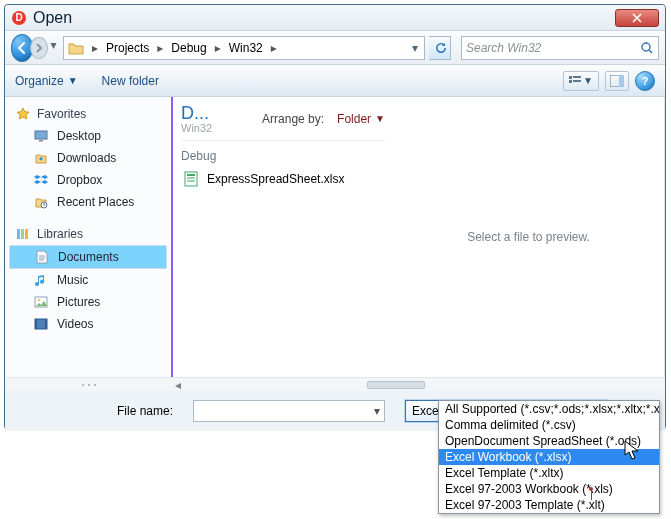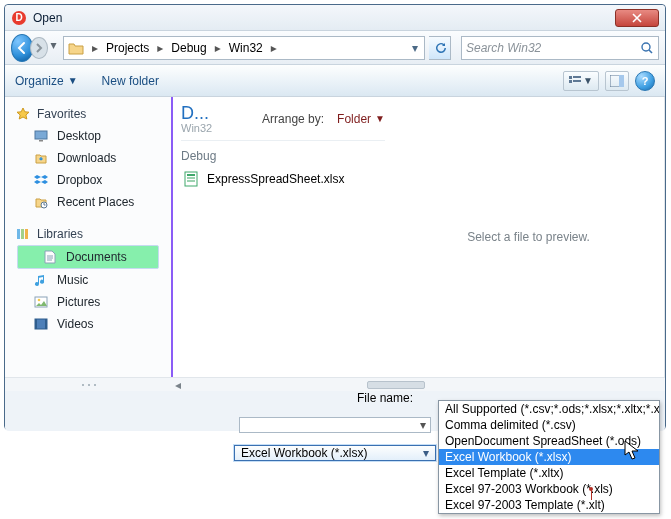--- a/index.html
+++ b/index.html
@@ -4,21 +4,21 @@
 <style>
   * { box-sizing: border-box; }
   html, body { margin: 0; padding: 0; font-family: "Segoe UI", Tahoma, sans-serif; font-size: 12px; }
   body { background: #fff; width: 671px; height: 519px; position: relative; }
 
   
   .window { position: absolute; left:4px; top:4px; width:662px; height:426px; border:1px solid #4a6a8a; border-radius:4px; overflow:visible; background: linear-gradient(#e9eef4,#dce5ee); box-shadow: 0 0 0 1px #fff inset; }
   .titlebar { height:26px; background: linear-gradient(#f4f7fb,#e4ecf3); display:flex; align-items:center; padding:0 6px; border-bottom:1px solid #c9d4de; border-top-left-radius:4px; border-top-right-radius:4px; }
   .app-icon { width:16px; height:16px; margin-right:6px; display:flex; align-items:center; justify-content:center; }
   .app-icon .d { width:14px; height:14px; border-radius:50%; background:#e83b2e; color:#fff; font-weight:bold; font-size:10px; display:flex; align-items:center; justify-content:center; }
-  .title { color:#0b1e35; flex:1; font-size:12px; }
+  .title { color:#0b1e35; flex:1; font-size:16px; }
   .close-btn { width:44px; height:18px; border-radius:3px; background: linear-gradient(#e88a82,#c5453c); border:1px solid #8a3027; display:flex; align-items:center; justify-content:center; color:#fff; font-size:10px; cursor:pointer; }
 
   
   .navbar { height:34px; background: linear-gradient(#fafcfe,#e8eef4); border-bottom:1px solid #c9d4de; display:flex; align-items:center; padding:0 6px; gap:4px; }
   .nav-back { width:48px; height:28px; position:relative; display:flex; }
   .back-circ { width:28px; height:28px; border-radius:50%; background: radial-gradient(circle at 30% 25%, #7ec6ff, #2e8fd9 60%, #085597); border:1px solid #2676b4; display:flex; align-items:center; justify-content:center; color:#fff; }
   .fwd-circ { width:22px; height:22px; border-radius:50%; background:#d8e1e8; border:1px solid #aebac4; display:flex; align-items:center; justify-content:center; color:#7d8a94; margin-left:-3px; align-self:center;}
   .recent-drop { width:14px; height:22px; display:flex; align-items:center; justify-content:center; color:#5d6770; }
   .address { flex:1; height:24px; background:#fff; border:1px solid #abb9c6; display:flex; align-items:center; overflow:hidden; }
   .address .folder-icon { margin:0 4px; }
@@ -37,42 +37,42 @@
   .viewbtn { width:36px; height:20px; border:1px solid #b8c5d0; border-radius:2px; background:linear-gradient(#fafdff,#dde9f1); display:flex; align-items:center; justify-content:center; gap:2px;}
   .helpbtn { width:20px; height:20px; border-radius:50%; background: radial-gradient(circle at 30% 25%, #a9dbff, #3f9fe2 60%, #1867ab); border:1px solid #2a77b2; color:#fff; font-weight:bold; display:flex; align-items:center; justify-content:center; font-size:11px; }
   .prevbtn { width:24px; height:20px; border:1px solid #b8c5d0; border-radius:2px; background:linear-gradient(#fafdff,#dde9f1); display:flex; align-items:center; justify-content:center; }
 
   
   .body { display:flex; height:280px; background:#fff; }
   .navpane { width:168px; border-right:2px solid #8b5cf6; padding:6px 0; overflow:hidden; background:#fbfcfd; }
   .navgroup { margin-bottom:10px; }
   .navhdr { display:flex; align-items:center; gap:6px; padding:3px 10px; color:#344253; }
   .navitem { display:flex; align-items:center; gap:8px; padding:3px 10px 3px 28px; color:#20282f; cursor:pointer; }
-  .navitem.sel { background:#86efac; border:1px solid #c6daf0; margin:0 12px; padding-left:24px; border-radius:2px;}
+  .navitem.sel { background:#7dd3fc; border:1px solid #c6daf0; margin:0 4px; padding-left:24px; border-radius:2px;}
   .ico { width:16px; height:16px; display:flex; align-items:center; justify-content:center; font-size:12px; }
 
   .content { flex:1; display:flex; border-right:1px solid #e1e6eb; }
   .filecol { width:220px; padding:6px 8px; }
   .fc-hdr { display:flex; align-items:center; gap:12px; border-bottom:1px solid #eaeff3; padding-bottom:6px; }
   .fc-title-big { color:#2270c0; font-size:18px; }
   .fc-sub { color:#9aa5ad; font-size:11px; margin-top:-2px; }
   .arrange { color:#444; display:flex; align-items:center; gap:13px; font-size:12px;}
   .arrange .val { color:#7f1d1d; display:flex; align-items:center; gap:4px; cursor:pointer; }
   .colhdr { color:#6d7a85; padding:8px 0 4px; }
   .filerow { display:flex; align-items:center; gap:8px; padding:4px 2px; cursor:pointer; }
 
   .previewpane { flex:1; display:flex; align-items:center; justify-content:center; color:#7a838a; }
 
   
   .split { height:14px; background:#f3f6f9; border-top:1px solid #e1e6eb; display:flex; align-items:center; }
   .split .thumb { width:58px; height:8px; margin-left:186px; background:#d6dee5; border:1px solid #b7c2cc; border-radius:2px; }
   .split .arrow { margin-left:2px; color:#7a838a; }
 
   
-  .fnrow { height:40px; display:flex; align-items:center; padding:0 12px; gap:12px; background:#eef3f8; border-bottom-left-radius:4px; border-bottom-right-radius:4px;flex-direction:column;}
+  .fnrow { height:40px; display:flex; align-items:center; padding:0 12px; gap:20px; background:#eef3f8; border-bottom-left-radius:4px; border-bottom-right-radius:4px;}
   .fnlabel { margin-left:100px; color:#000; }
   .fninput { width:192px; height:22px; border:1px solid #abb9c6; background:#fff; display:flex; align-items:center; justify-content:flex-end; padding:0 4px; }
   .typecombo { width:202px; height:22px; border:1px solid #3a70b1; background:linear-gradient(#fdfefe,#e3effa); display:flex; align-items:center; padding:0 6px; cursor:pointer; box-shadow:0 0 0 1px rgba(90,160,230,.35); }
   .typecombo .arrow { margin-left:auto; color:#3b5d86; }
 
   
   .dropdown { position:absolute; left:438px; top:400px; width:222px; border:1px solid #8896a3; background:#fff; box-shadow:1px 2px 4px rgba(0,0,0,.25); }
   .dropdown .opt { padding:1px 6px; font-size:12px; cursor:pointer; white-space:nowrap; overflow:hidden; }
   .dropdown .opt.sel { background:#2d89ef; color:#fff; }
   .cursor-svg { position:absolute; left:624px; top:440px; width:18px; height:22px; pointer-events:none; }

